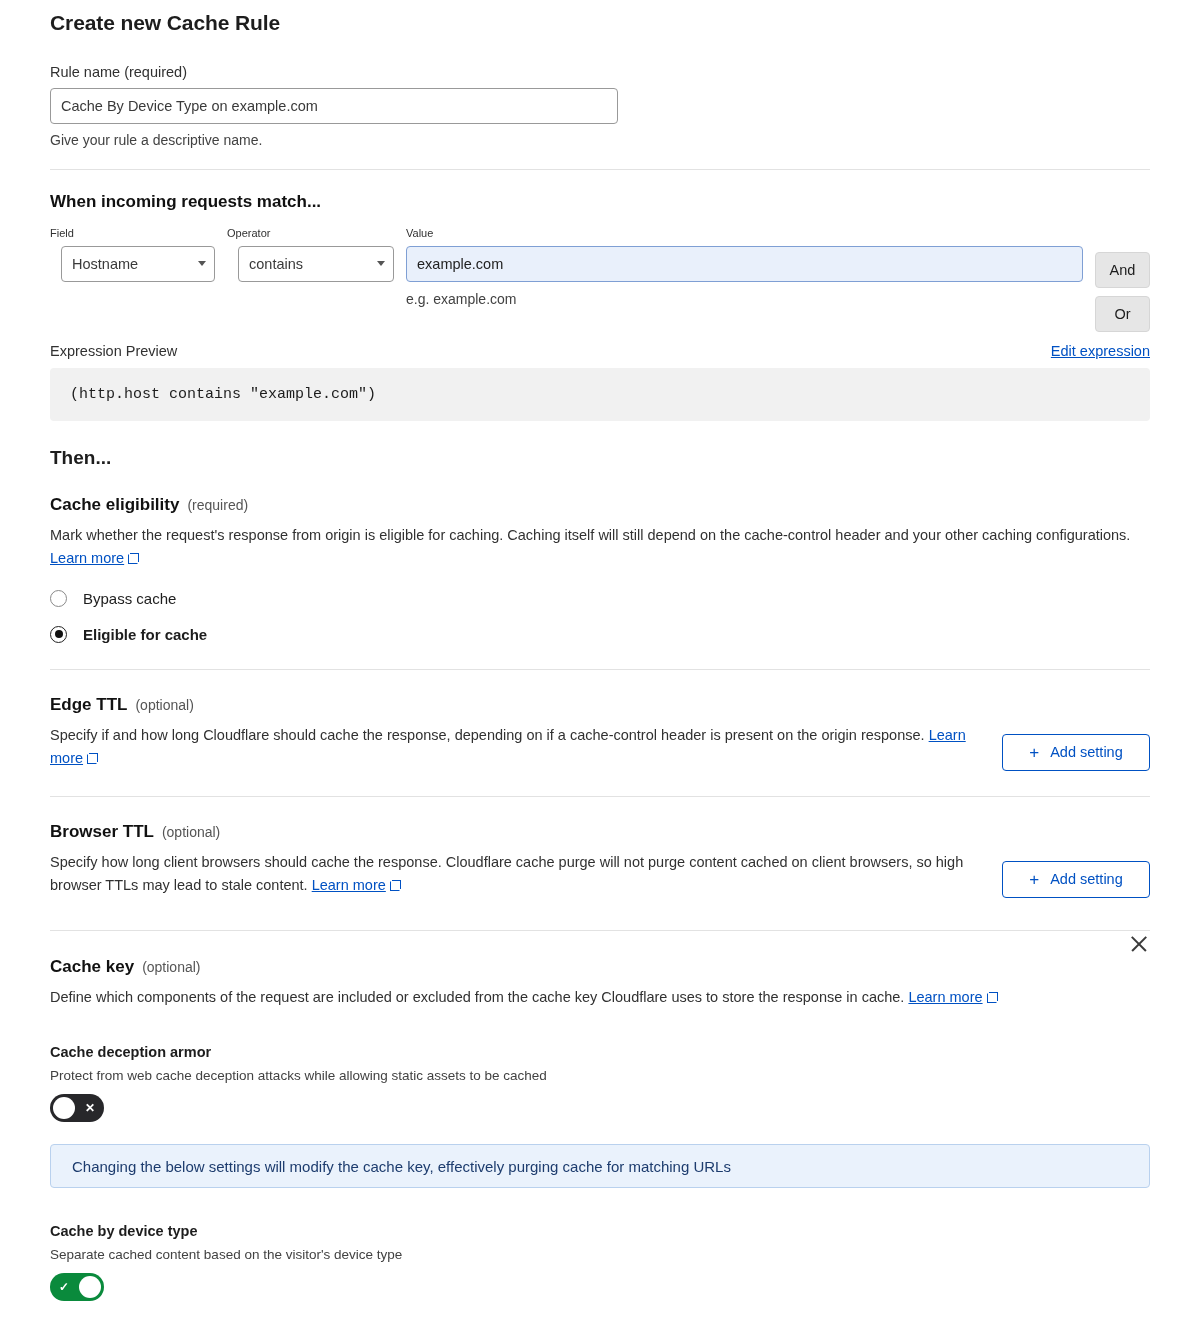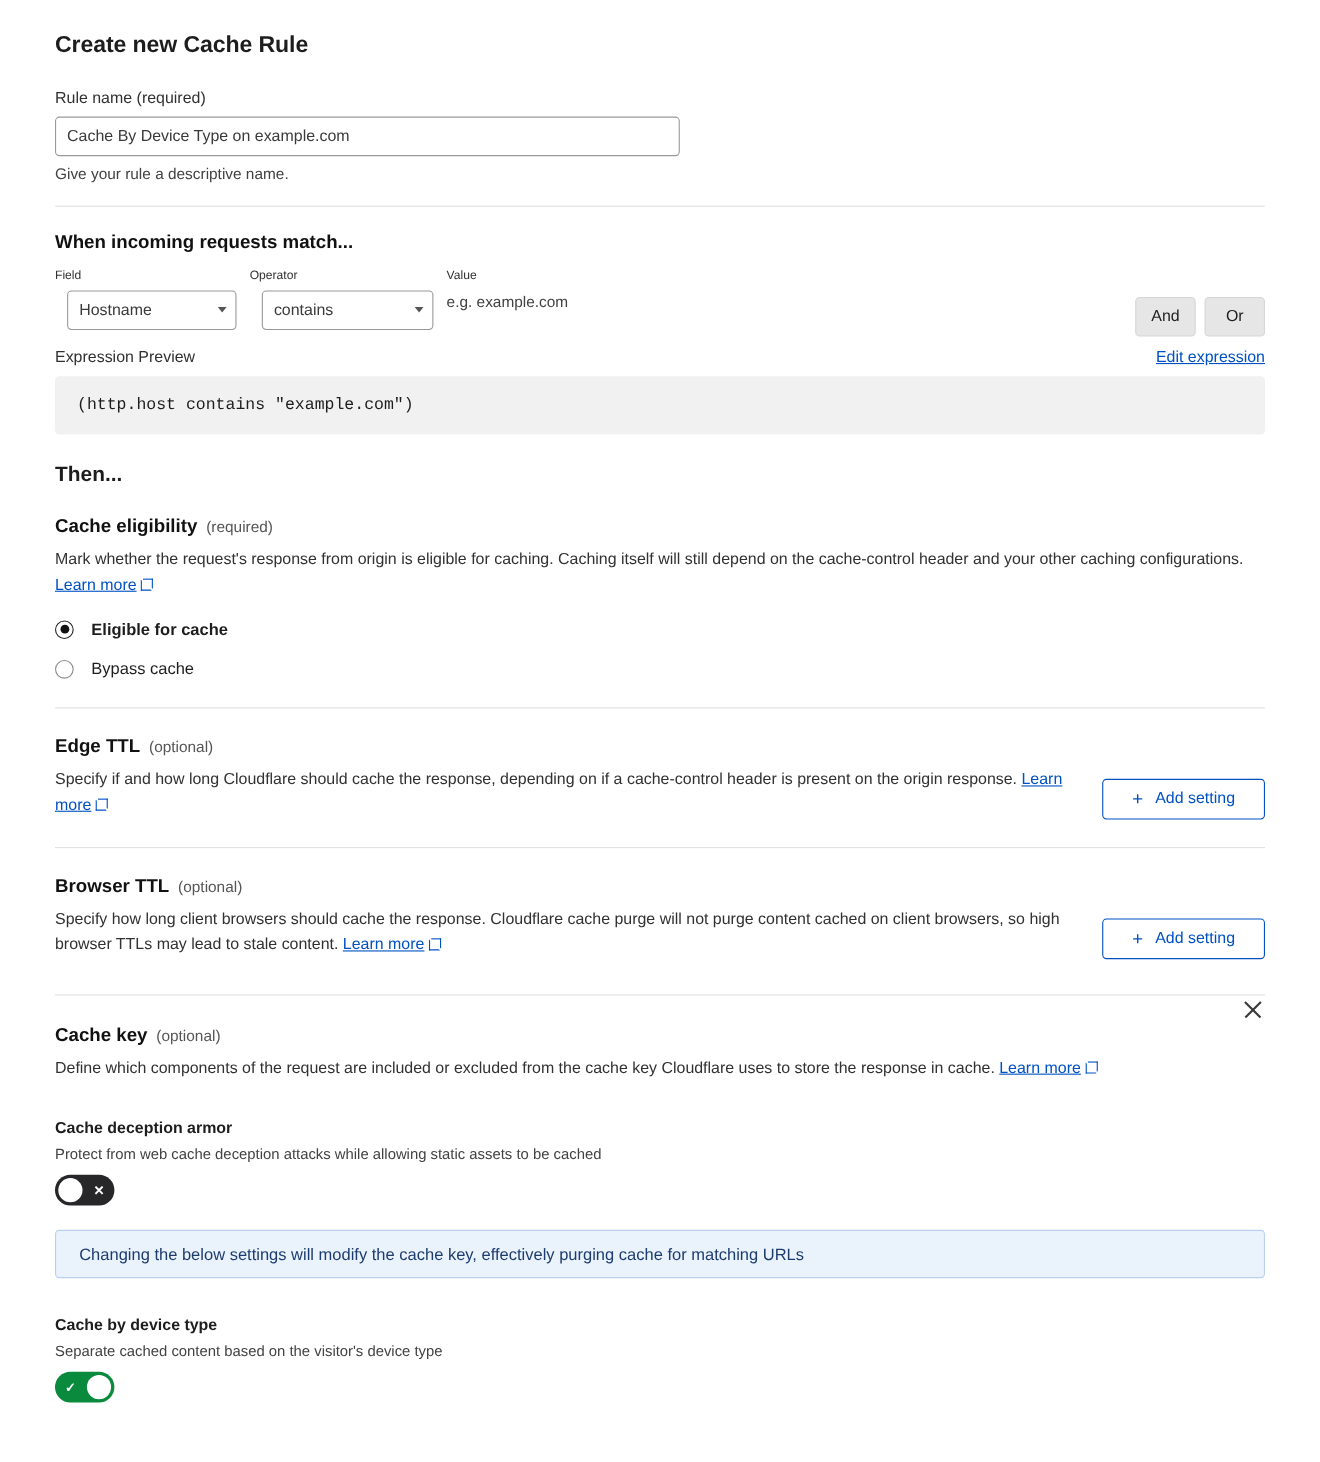--- a/index.html
+++ b/index.html
@@ -4,21 +4,21 @@
 <style>
   * { box-sizing: border-box; }
   html, body {
     margin: 0; padding: 0;
     width: 1200px; height: 1329px;
     background: #ffffff;
     font-family: "Liberation Sans", sans-serif;
     color: #1d1d1d;
     -webkit-font-smoothing: antialiased;
   }
-  .page { width: 1200px; padding: 18px 50px; }
+  .page { width: 1200px; padding: 0 50px; }
 
   h1.page-title {
     font-size: 21px;
     font-weight: bold;
     margin: 0;
     padding-top: 11px;
     letter-spacing: -0.1px;
     color: #1d1d1d;
   }
 
@@ -112,20 +112,21 @@
   }
   .value-hint {
     font-size: 14px;
     color: #424242;
     margin-top: 9px;
   }
   .andor-group {
     display: flex;
     gap: 8px;
     padding-top: 25px;
+    flex-direction: column;
   }
   .andor-btn {
     height: 36px;
     min-width: 55px;
     background: #e6e6e6;
     border: 1px solid #d6d6d6;
     border-radius: 4px;
     font-size: 14.5px;
     color: #1d1d1d;
     display: flex;
@@ -378,20 +379,21 @@
       <div class="select-wrap">
         <div class="select-box">
             <span>contains</span>
           </div>
         <span class="caret"></span>
       </div>
     </div>
 
     <div class="value-col">
       <div class="col-label">Value</div>
+      <input class="value-input" value="example.com" style="">
       <div class="value-hint">e.g. example.com</div>
     </div>
 
     <div class="andor-group">
       <div class="andor-btn">And</div>
       <div class="andor-btn">Or</div>
     </div>
   </div>
 
   
@@ -409,26 +411,26 @@
   <div class="sub-heading">
     <span>Cache eligibility</span>
     <span class="qualifier">(required)</span>
   </div>
   <div class="body-text">
     <span>Mark whether the request's response from origin is eligible for caching. Caching itself will still depend on the cache-control header and your other caching configurations.</span>
     <span class="inline-link">Learn more</span><span class="ext-icon"></span>
   </div>
 
   <div class="radio-row">
+    <span class="radio"></span>
+    <span class="radio-label">Bypass cache</span>
+  </div>
+  <div class="radio-row">
     <span class="radio checked"></span>
     <span class="radio-label bold">Eligible for cache</span>
-  </div>
-  <div class="radio-row">
-    <span class="radio"></span>
-    <span class="radio-label">Bypass cache</span>
   </div>
 
   <hr class="divider" style="margin-top:26px">
 
   
   <div class="ttl-block">
     <div class="ttl-text">
       <div class="sub-heading" style="margin-top:0">
         <span>Edge TTL</span>
         <span class="qualifier">(optional)</span>

